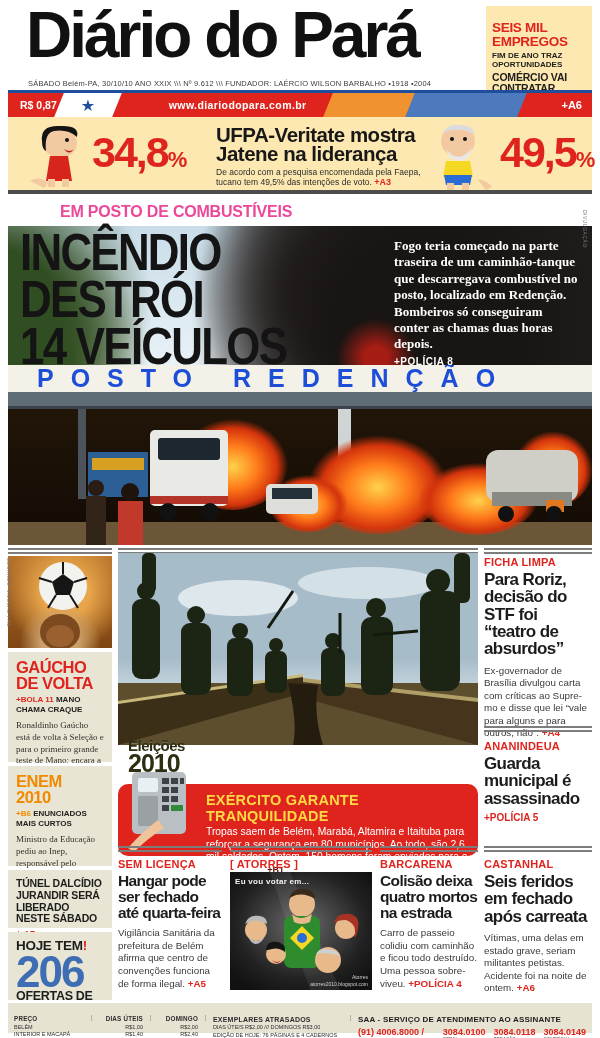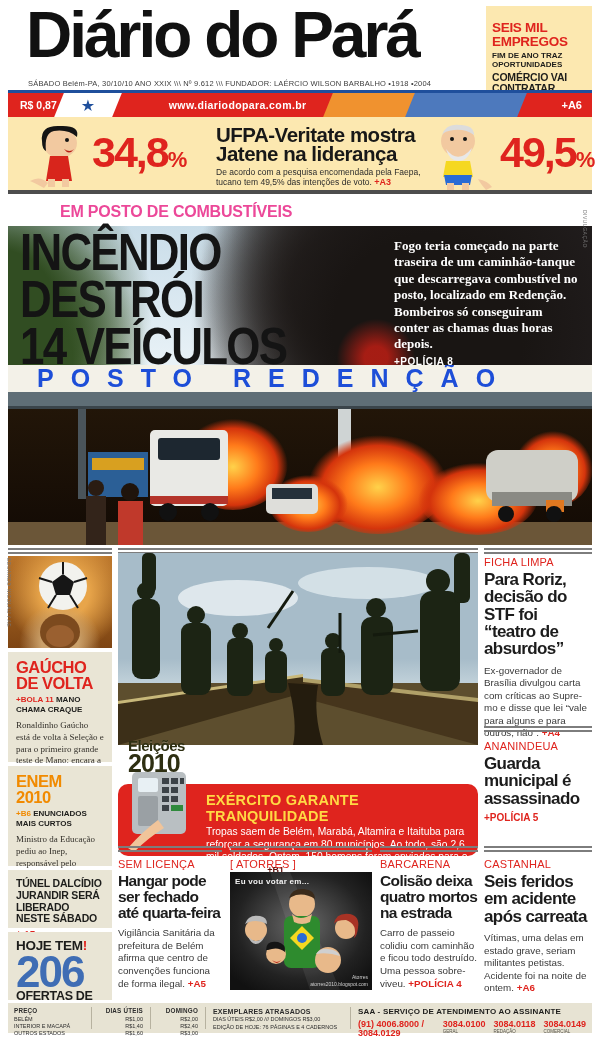--- a/index.html
+++ b/index.html
@@ -72,31 +72,31 @@
   .elbadge .e1{font-size:15px;letter-spacing:-.5px;}
   .elbadge .e2{font-size:25px;letter-spacing:-1px;}
   .redbox{top:784px;left:118px;width:360px;height:72px;background:#df241e;border-radius:10px;box-sizing:border-box;
      padding:8px 10px 6px 88px;}
   .redbox .t{color:#ffd944;font-size:14.5px;font-weight:bold;letter-spacing:.2px;}
   .redbox .b{color:#fff;font-size:10.3px;line-height:1.22;margin-top:2px;}
   .redbox .ref{color:#5e0f0a;font-weight:bold;font-size:9px;margin-left:24px;}
   .urna{top:770px;left:126px;width:64px;height:82px;}
   
   .rcol{left:484px;width:108px;}
-  .kick{font-size:11px;font-weight:normal;color:#df241e;letter-spacing:.2px;}
+  .kick{font-size:11px;font-weight:bold;color:#df241e;letter-spacing:.2px;}
   .rhl{font-size:17px;font-weight:bold;line-height:1.02;letter-spacing:-.6px;color:#1c1c1c;margin-top:3px;}
   .rbody{font-size:9.8px;color:#3a3a3a;line-height:1.28;margin-top:7px;}
   .refred{color:#df241e;font-weight:bold;}
   
   .bcol .rhl{font-size:15.5px;}
   .cartoonbox{top:872px;left:230px;width:142px;height:118px;background:#151515;overflow:hidden;}
   .speech{position:absolute;top:5px;left:5px;color:#f2f2f2;font-weight:bold;font-size:8px;letter-spacing:.3px;}
   .toonsig{position:absolute;right:4px;bottom:3px;color:#cfcfcf;font-size:5px;text-align:right;line-height:1.3;}
   
-  .footer{top:1003px;left:8px;width:584px;height:30px;background:#e7e3d3;display:flex;box-sizing:border-box;padding:4px 6px;}
+  .footer{top:1003px;left:8px;width:584px;height:30px;background:#e7e3d3;display:flex;box-sizing:border-box;padding:12px 6px;}
   .fcol{font-size:5.5px;color:#2c2c2c;line-height:1.35;}
   .fcol .h{font-weight:bold;font-size:6.3px;letter-spacing:.2px;}
   .fdiv{width:1px;background:#b7b2a0;margin:0 7px;}
   .phone{color:#df241e;font-weight:bold;font-size:9px;line-height:1;}
   .phone-lb{font-size:4.5px;color:#55524a;}
   .saa-h{font-weight:bold;font-size:8px;color:#1d1d1b;letter-spacing:.2px;}
 </style>
 </head>
 <body>
 
@@ -355,21 +355,21 @@
 
   <div class="abs rcol" style="top:740px">
     <div class="kick">ANANINDEUA</div>
     <div class="rhl">Guarda municipal é assassinado</div>
     <div class="refred" style="font-size:10px;margin-top:5px">+POLÍCIA 5</div>
   </div>
   <div class="abs dbl" style="top:846px;left:484px;width:108px"></div>
 
   <div class="abs rcol" style="top:858px">
     <div class="kick">CASTANHAL</div>
-    <div class="rhl">Seis feridos em acidente após carreata</div>
+    <div class="rhl">Seis feridos em fechado após carreata</div>
     <div class="rbody">
       <span>Vítimas, uma delas em estado grave, seriam militantes petistas. Acidente foi na noite de ontem. </span><span class="refred">+A6</span>
     </div>
   </div>
 
   <div class="abs dbl" style="top:846px;left:118px;width:104px"></div>
   <div class="abs dbl" style="top:846px;left:230px;width:142px"></div>
   <div class="abs dbl" style="top:846px;left:380px;width:98px"></div>
 
   <div class="abs bcol" style="top:858px;left:118px;width:104px">

